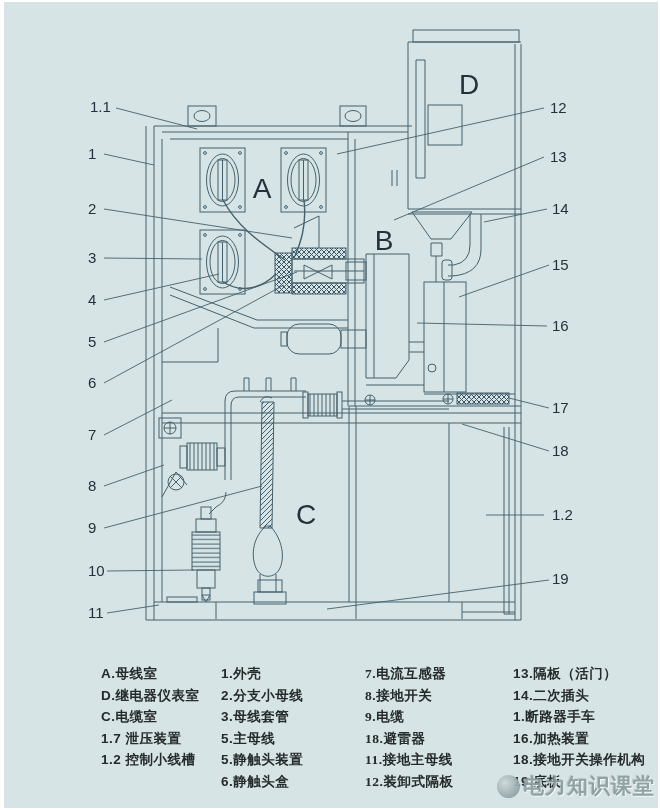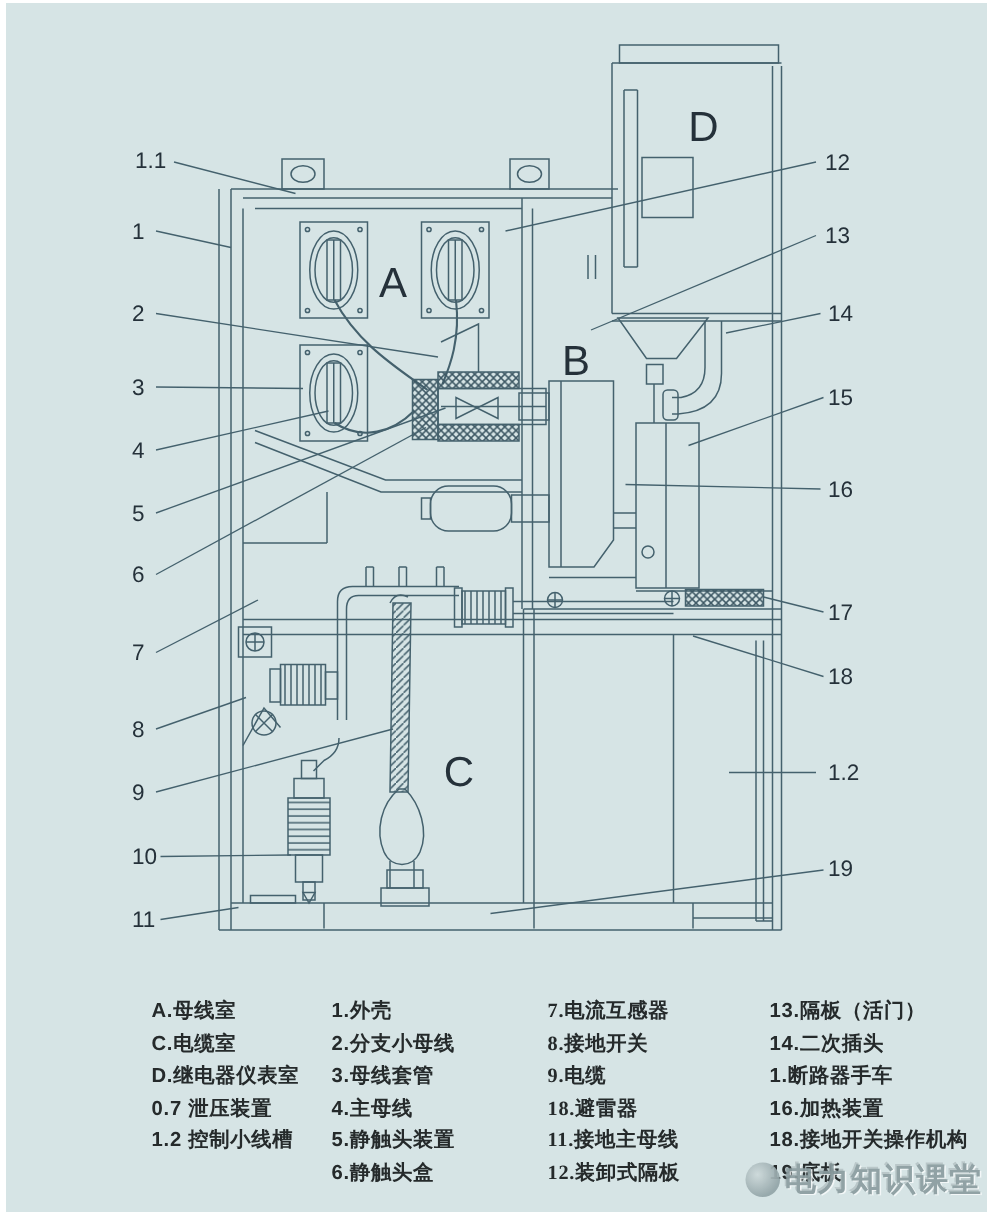--- a/index.html
+++ b/index.html
@@ -238,30 +238,30 @@
     <g class="compartment-letter" text-anchor="middle">
       <text x="258" y="196">A</text>
       <text x="380" y="248">B</text>
       <text x="302" y="522">C</text>
       <text x="465" y="92">D</text>
     </g>
   </svg>
 
   <div class="legend-col col1">
     <span class="legend-item">A.母线室</span>
+    <span class="legend-item">D.继电器仪表室</span>
     <span class="legend-item">C.电缆室</span>
-    <span class="legend-item">D.继电器仪表室</span>
-    <span class="legend-item">0.7 泄压装置</span>
+    <span class="legend-item">1.7 泄压装置</span>
     <span class="legend-item">1.2 控制小线槽</span>
   </div>
   <div class="legend-col col2">
     <span class="legend-item">1.外壳</span>
     <span class="legend-item">2.分支小母线</span>
     <span class="legend-item">3.母线套管</span>
-    <span class="legend-item">4.主母线</span>
+    <span class="legend-item">5.主母线</span>
     <span class="legend-item">5.静触头装置</span>
     <span class="legend-item">6.静触头盒</span>
   </div>
   <div class="legend-col col3">
     <span class="legend-item">7.电流互感器</span>
     <span class="legend-item">8.接地开关</span>
     <span class="legend-item">9.电缆</span>
     <span class="legend-item">18.避雷器</span>
     <span class="legend-item">11.接地主母线</span>
     <span class="legend-item">12.装卸式隔板</span>

